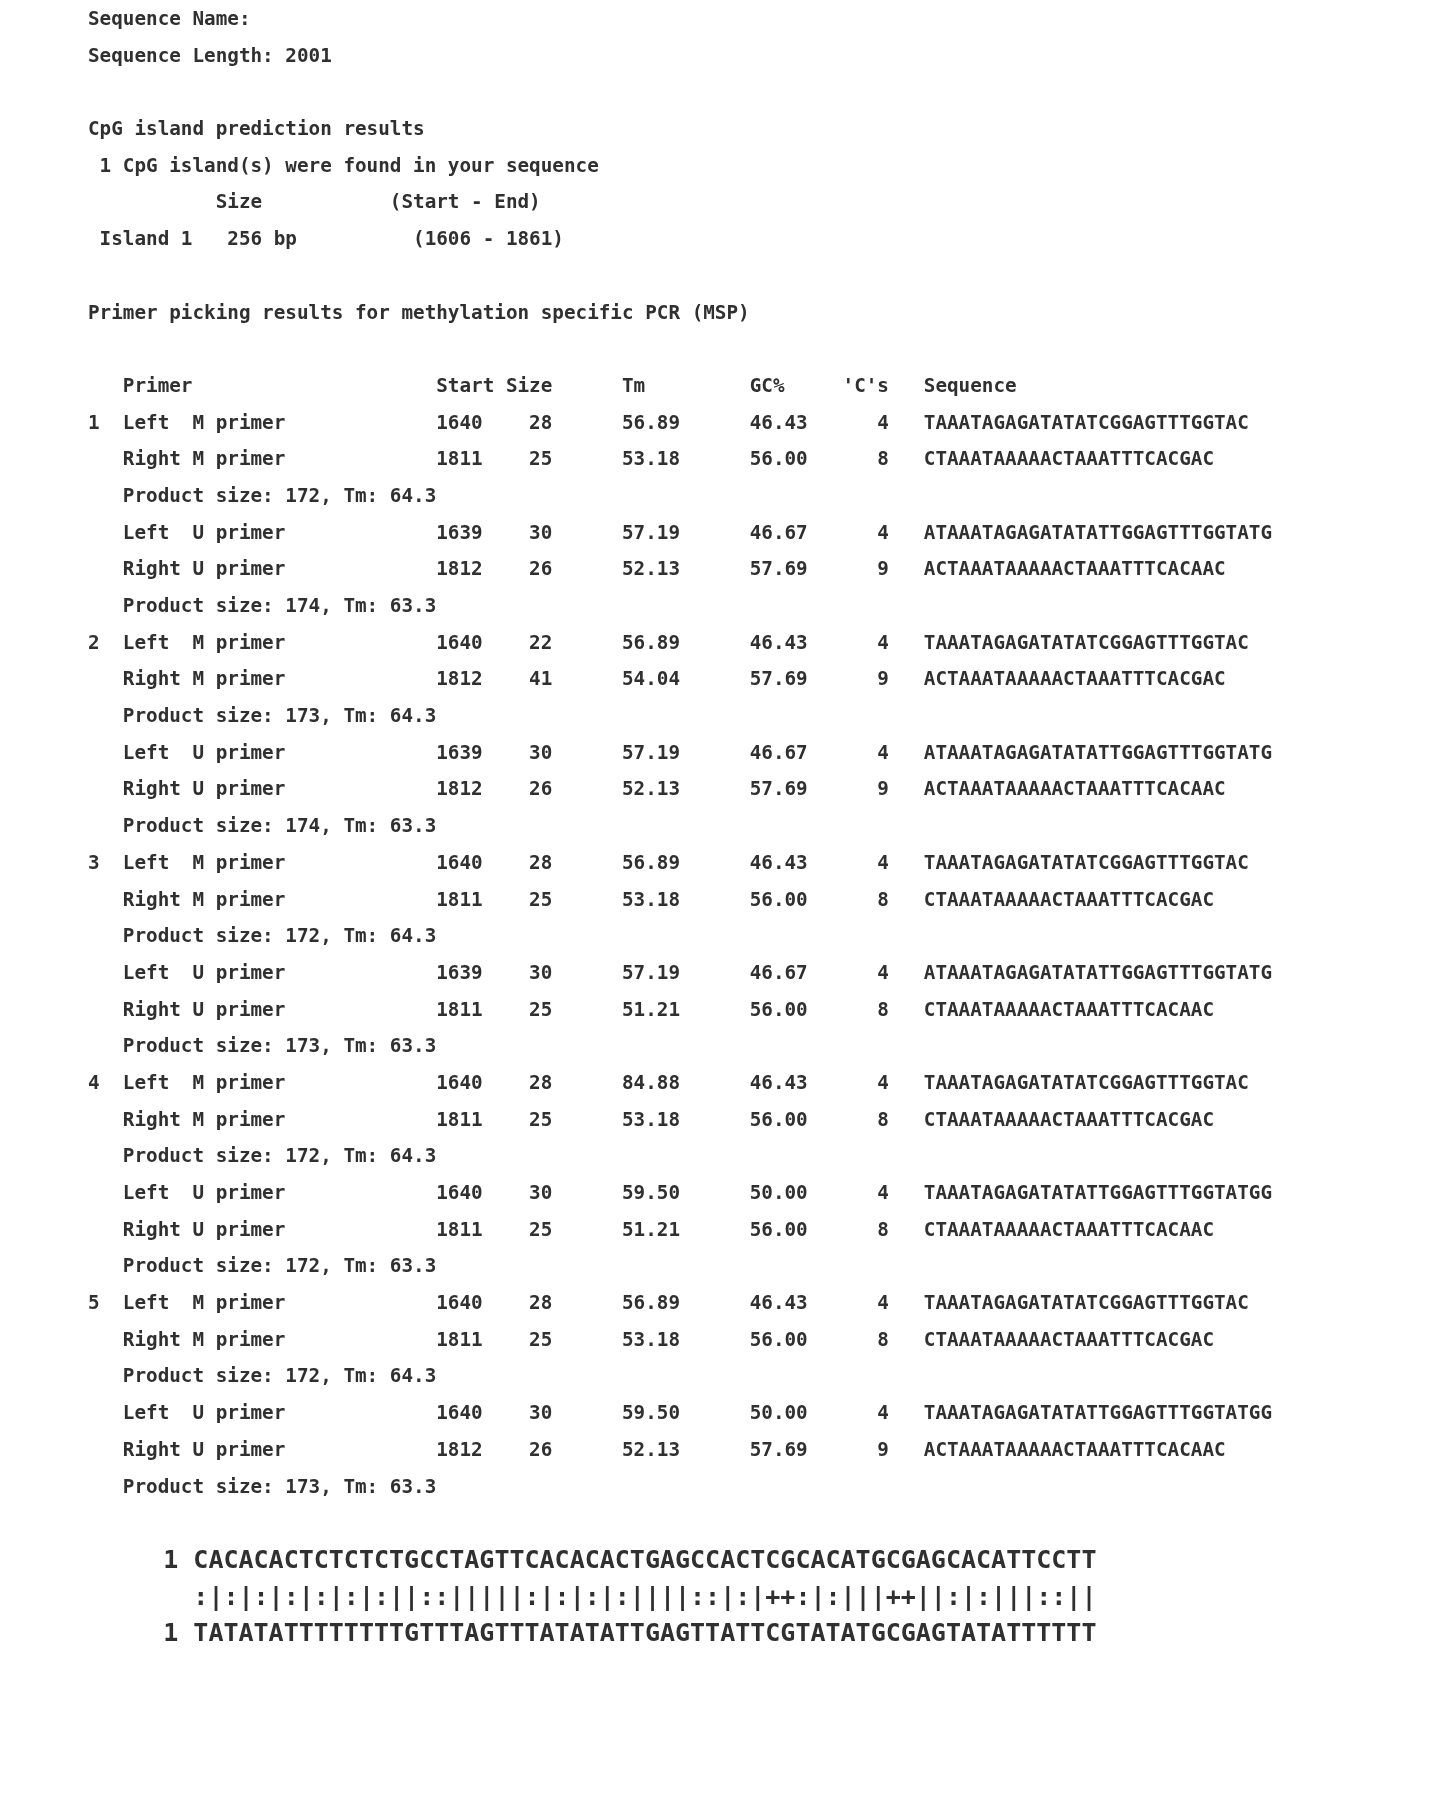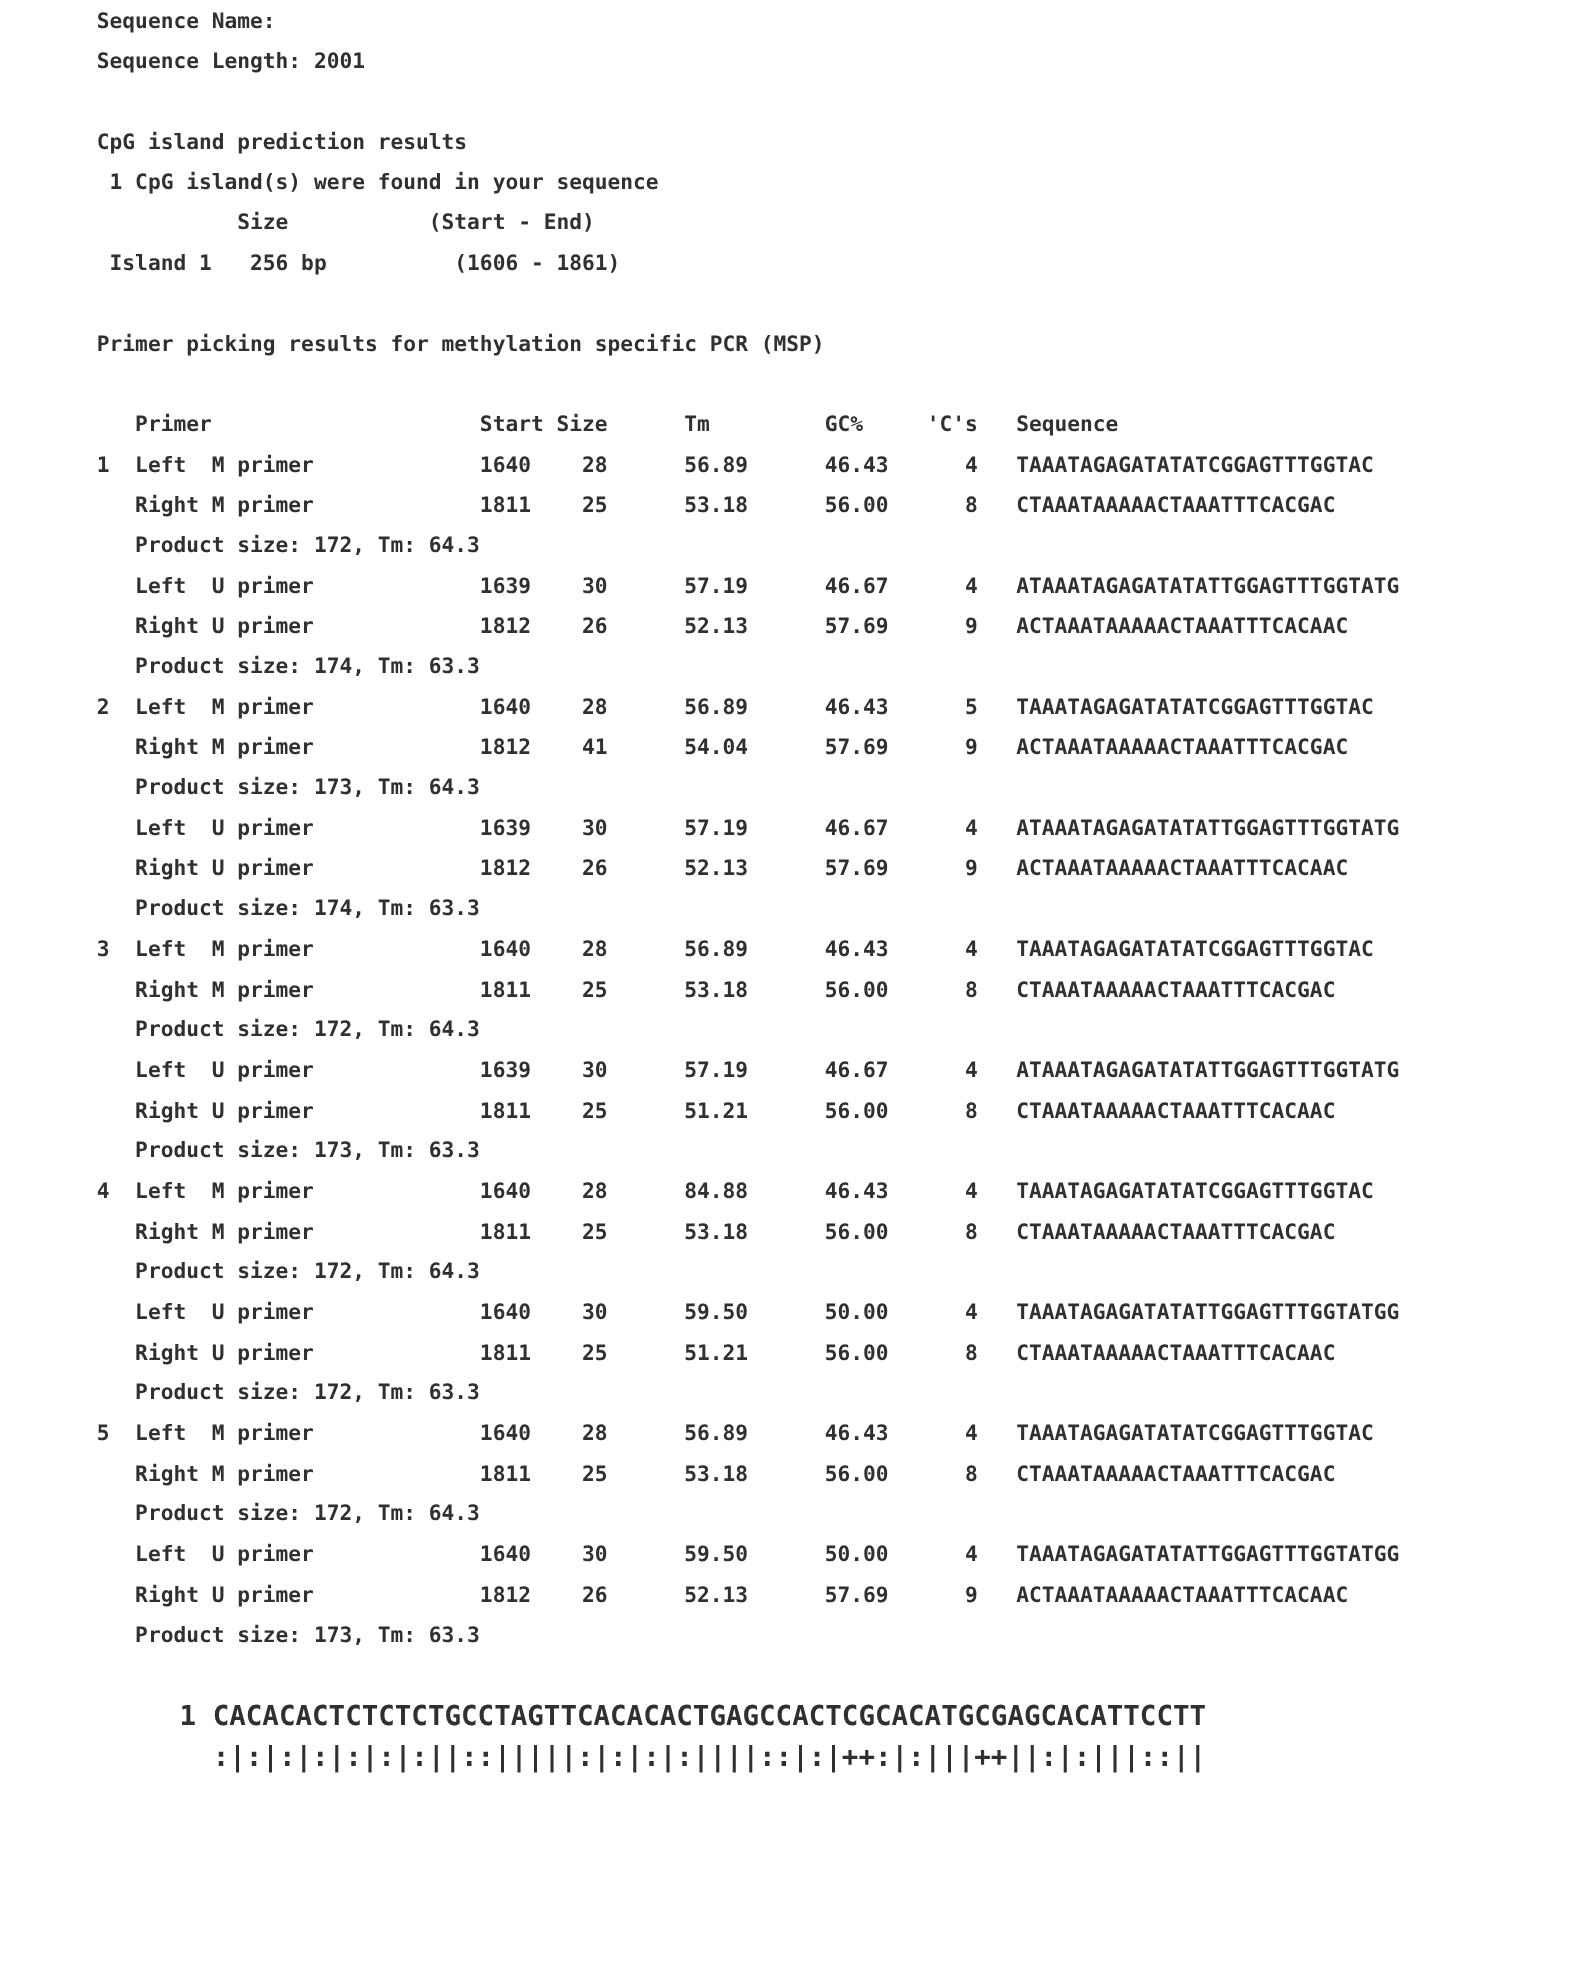--- a/index.html
+++ b/index.html
@@ -35,21 +35,21 @@
   <div class="line">Primer picking results for methylation specific PCR (MSP)</div>
   <div class="line"></div>
   <div class="line" id="msp-header">   Primer                     Start Size      Tm         GC%     'C's   Sequence</div>
   <div id="msp-rows">
       <div class="line">1  Left  M primer             1640    28      56.89      46.43      4   TAAATAGAGATATATCGGAGTTTGGTAC</div>
       <div class="line">   Right M primer             1811    25      53.18      56.00      8   CTAAATAAAAACTAAATTTCACGAC</div>
       <div class="line">   Product size: 172, Tm: 64.3</div>
       <div class="line">   Left  U primer             1639    30      57.19      46.67      4   ATAAATAGAGATATATTGGAGTTTGGTATG</div>
       <div class="line">   Right U primer             1812    26      52.13      57.69      9   ACTAAATAAAAACTAAATTTCACAAC</div>
       <div class="line">   Product size: 174, Tm: 63.3</div>
-      <div class="line">2  Left  M primer             1640    28      56.89      46.43      5   TAAATAGAGATATATCGGAGTTTGGTAC</div>
+      <div class="line">2  Left  M primer             1640    22      56.89      46.43      4   TAAATAGAGATATATCGGAGTTTGGTAC</div>
       <div class="line">   Right M primer             1812    41      54.04      57.69      9   ACTAAATAAAAACTAAATTTCACGAC</div>
       <div class="line">   Product size: 173, Tm: 64.3</div>
       <div class="line">   Left  U primer             1639    30      57.19      46.67      4   ATAAATAGAGATATATTGGAGTTTGGTATG</div>
       <div class="line">   Right U primer             1812    26      52.13      57.69      9   ACTAAATAAAAACTAAATTTCACAAC</div>
       <div class="line">   Product size: 174, Tm: 63.3</div>
       <div class="line">3  Left  M primer             1640    28      56.89      46.43      4   TAAATAGAGATATATCGGAGTTTGGTAC</div>
       <div class="line">   Right M primer             1811    25      53.18      56.00      8   CTAAATAAAAACTAAATTTCACGAC</div>
       <div class="line">   Product size: 172, Tm: 64.3</div>
       <div class="line">   Left  U primer             1639    30      57.19      46.67      4   ATAAATAGAGATATATTGGAGTTTGGTATG</div>
       <div class="line">   Right U primer             1811    25      51.21      56.00      8   CTAAATAAAAACTAAATTTCACAAC</div>
@@ -64,14 +64,15 @@
       <div class="line">   Right M primer             1811    25      53.18      56.00      8   CTAAATAAAAACTAAATTTCACGAC</div>
       <div class="line">   Product size: 172, Tm: 64.3</div>
       <div class="line">   Left  U primer             1640    30      59.50      50.00      4   TAAATAGAGATATATTGGAGTTTGGTATGG</div>
       <div class="line">   Right U primer             1812    26      52.13      57.69      9   ACTAAATAAAAACTAAATTTCACAAC</div>
       <div class="line">   Product size: 173, Tm: 63.3</div>
     </div>
   <div class="line"></div>
   <div class="align-block" id="align-block">
       <div class="line">     1 CACACACTCTCTCTGCCTAGTTCACACACTGAGCCACTCGCACATGCGAGCACATTCCTT</div>
       <div class="line">       :|:|:|:|:|:|:||::|||||:|:|:|:||||::|:|++:|:|||++||:|:|||::||</div>
+      <div class="line">     1 TATATATTTTTTTTGTTTAGTTTATATATTGAGTTATTCGTATATGCGAGTATATTTTTT</div>
     </div>
 </div>
 
 </body></html>

